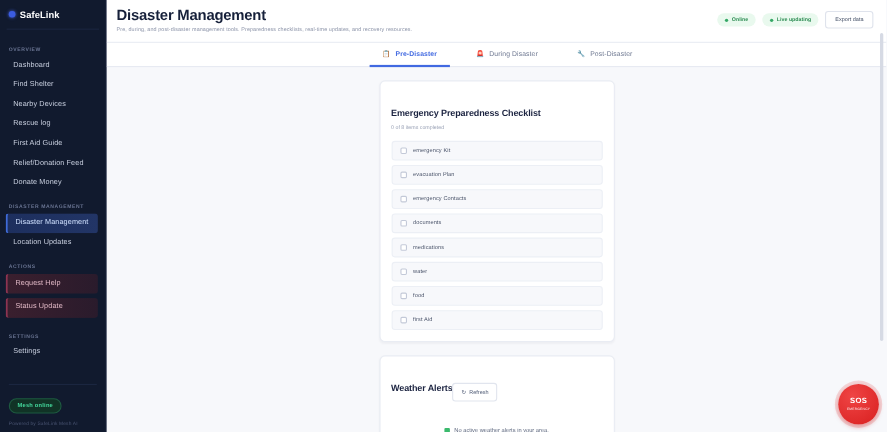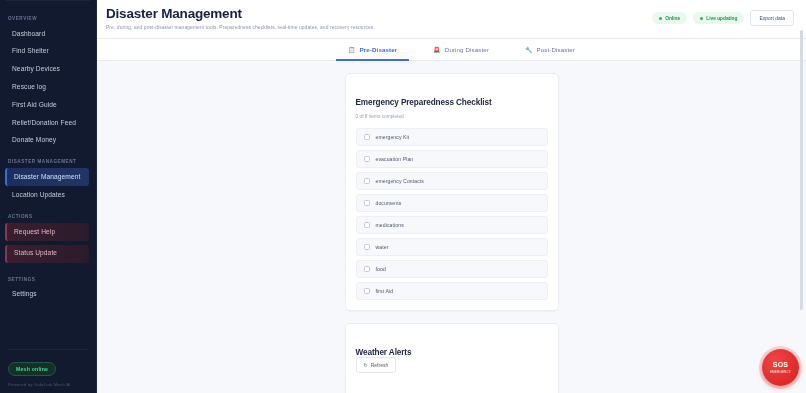--- a/index.html
+++ b/index.html
@@ -157,21 +157,21 @@
     gap: 12px;
   }
   .card {
     width: 214px;
     background: #ffffff;
     border: 1px solid #e9ecf3;
     border-radius: 5px;
     box-shadow: 0 1px 2px rgba(20,30,60,.04);
     padding: 24px 10px 10px 10px;
   }
-  .card-head { display: flex; align-items: flex-start; justify-content: flex-start; flex-direction: column; }
+  .card-head { display: flex; align-items: flex-start; justify-content: flex-start; }
   .card-title { font-size: 8.2px; font-weight: bold; color: #1b2340; letter-spacing: -.1px; }
   .card-sub { font-size: 4.8px; color: #9aa2b6; margin-top: 7px; }
 
   .checklist { margin-top: 9px; display: flex; flex-direction: column; gap: 4px; }
   .check-row {
     display: flex; align-items: center; gap: 6px;
     background: #f7f8fb;
     border: 1px solid #eceff5;
     border-radius: 3px;
     padding: 5px 7px;
@@ -219,20 +219,24 @@
   }
   .sos-main { font-size: 7px; font-weight: bold; letter-spacing: .3px; line-height: 1; }
   .sos-sub { font-size: 3px; letter-spacing: .2px; margin-top: 1.5px; opacity: .92; }
 </style>
 </head>
 <body>
 
 <div class="app">
 
   <aside class="sidebar">
+    <div class="brand">
+      <span class="brand-dot"></span>
+      <span class="brand-name">SafeLink</span>
+    </div>
     <div class="brand-sep"></div>
 
     <nav class="nav">
       <div class="gap-sm"></div>
       <div class="section-label">OVERVIEW</div>
       <a class="nav-item">Dashboard</a>
       <a class="nav-item">Find Shelter</a>
       <a class="nav-item">Nearby Devices</a>
       <a class="nav-item">Rescue log</a>
       <a class="nav-item">First Aid Guide</a>

